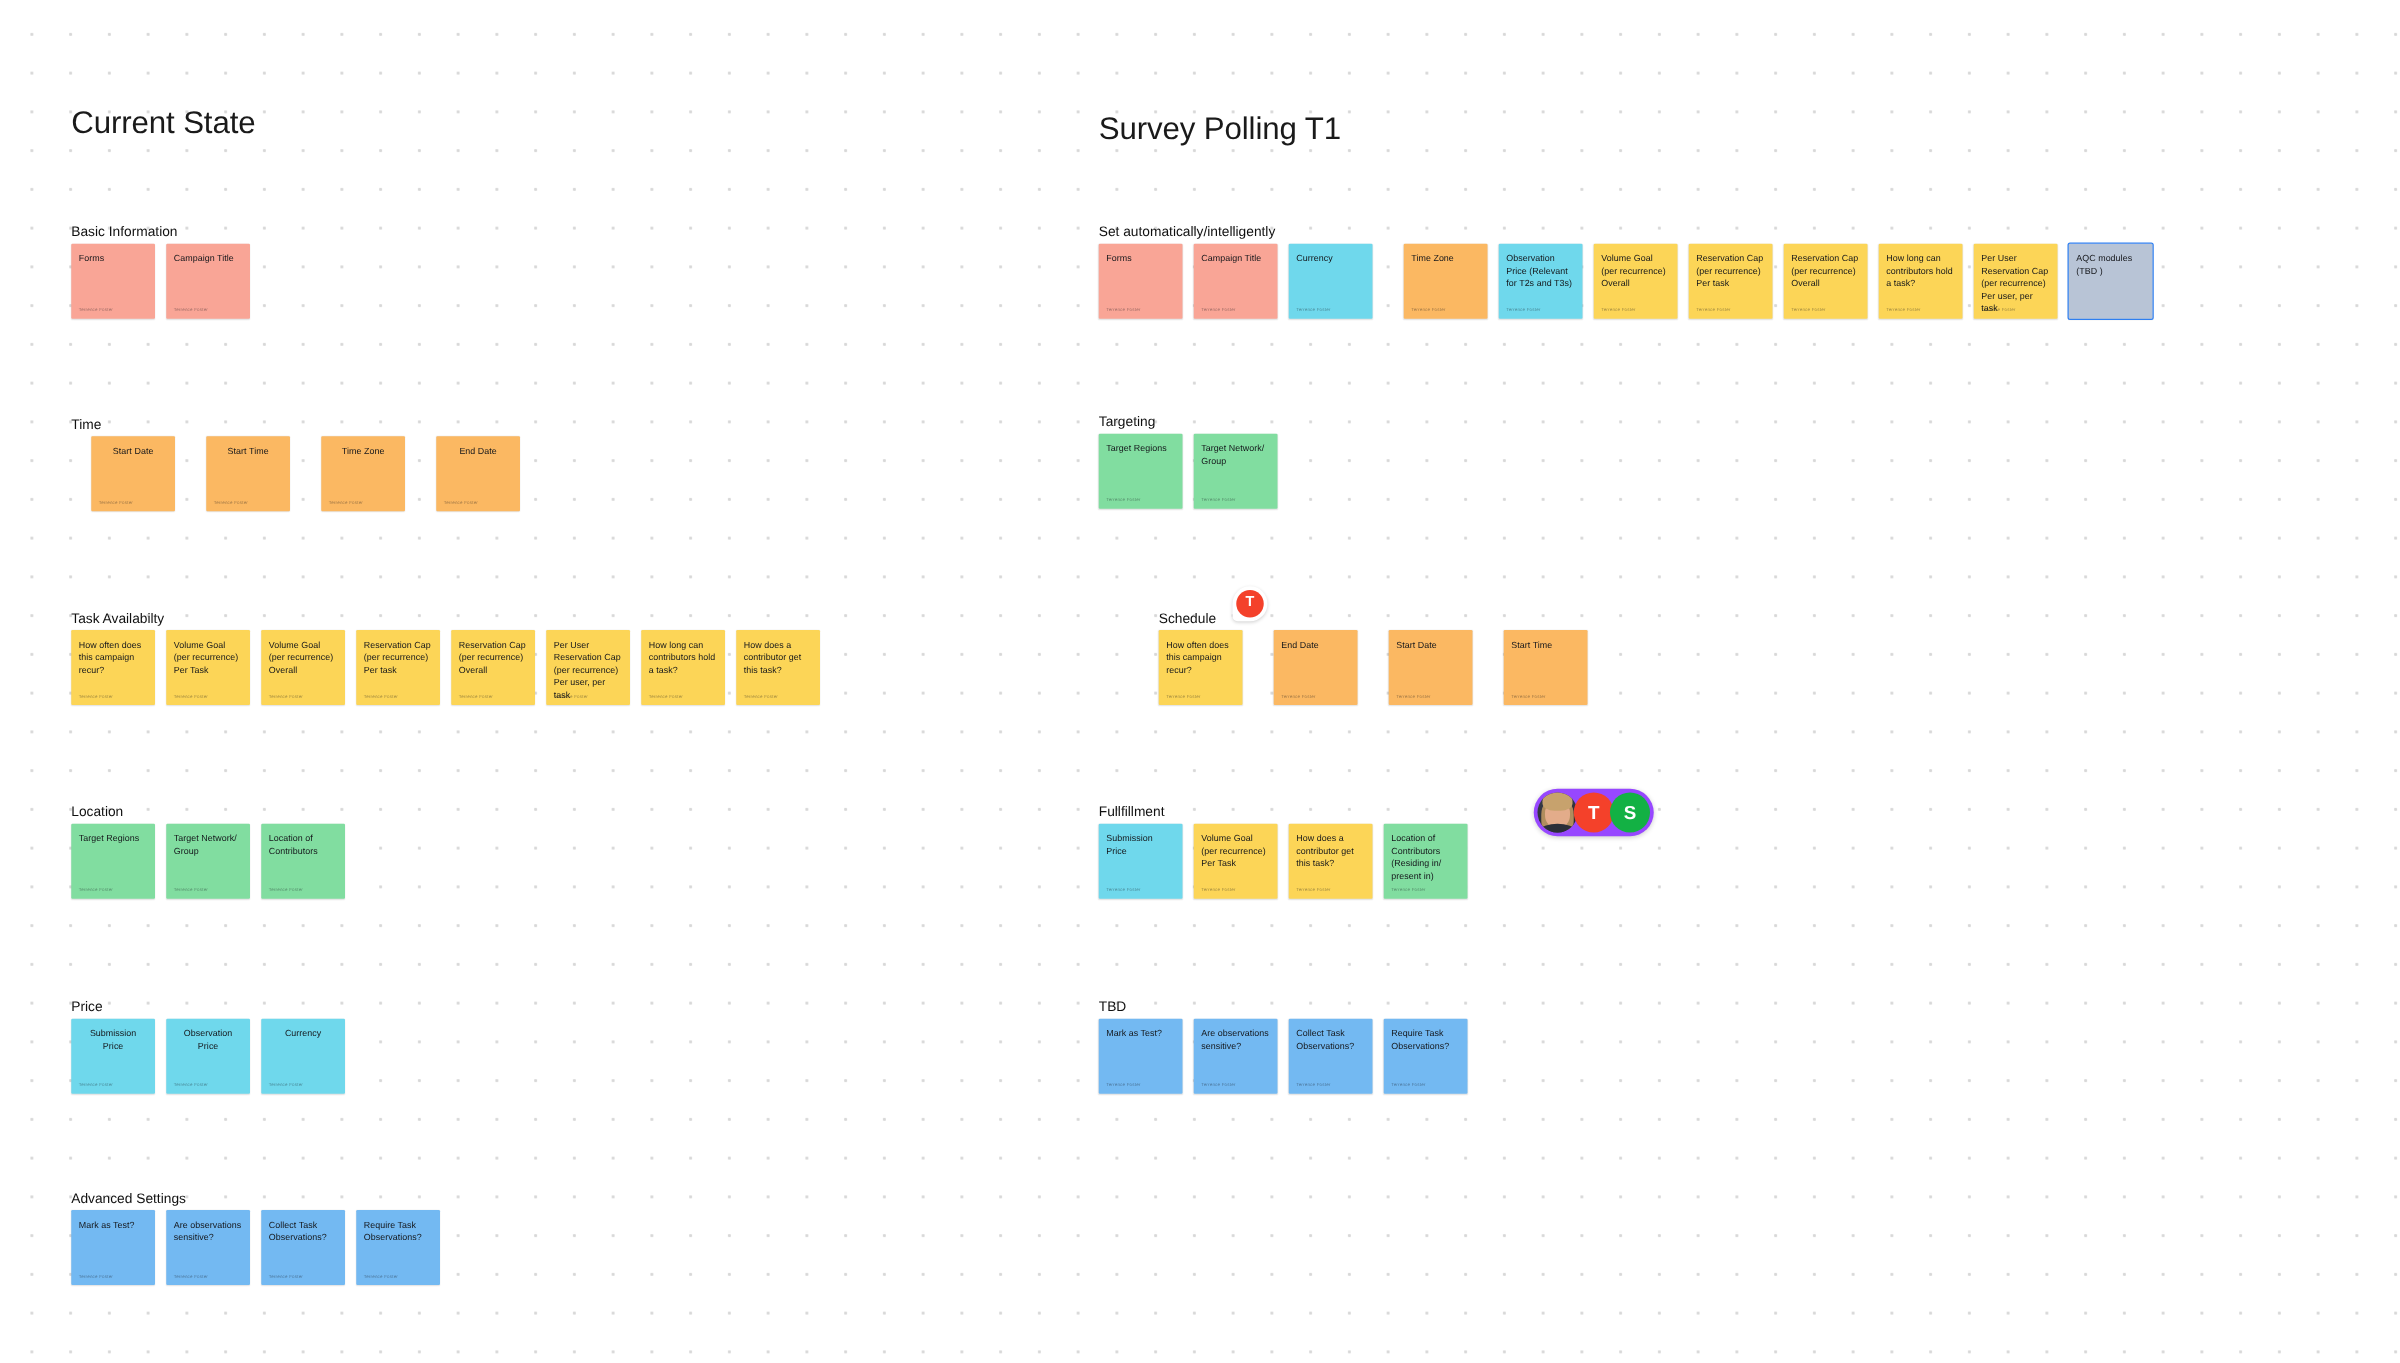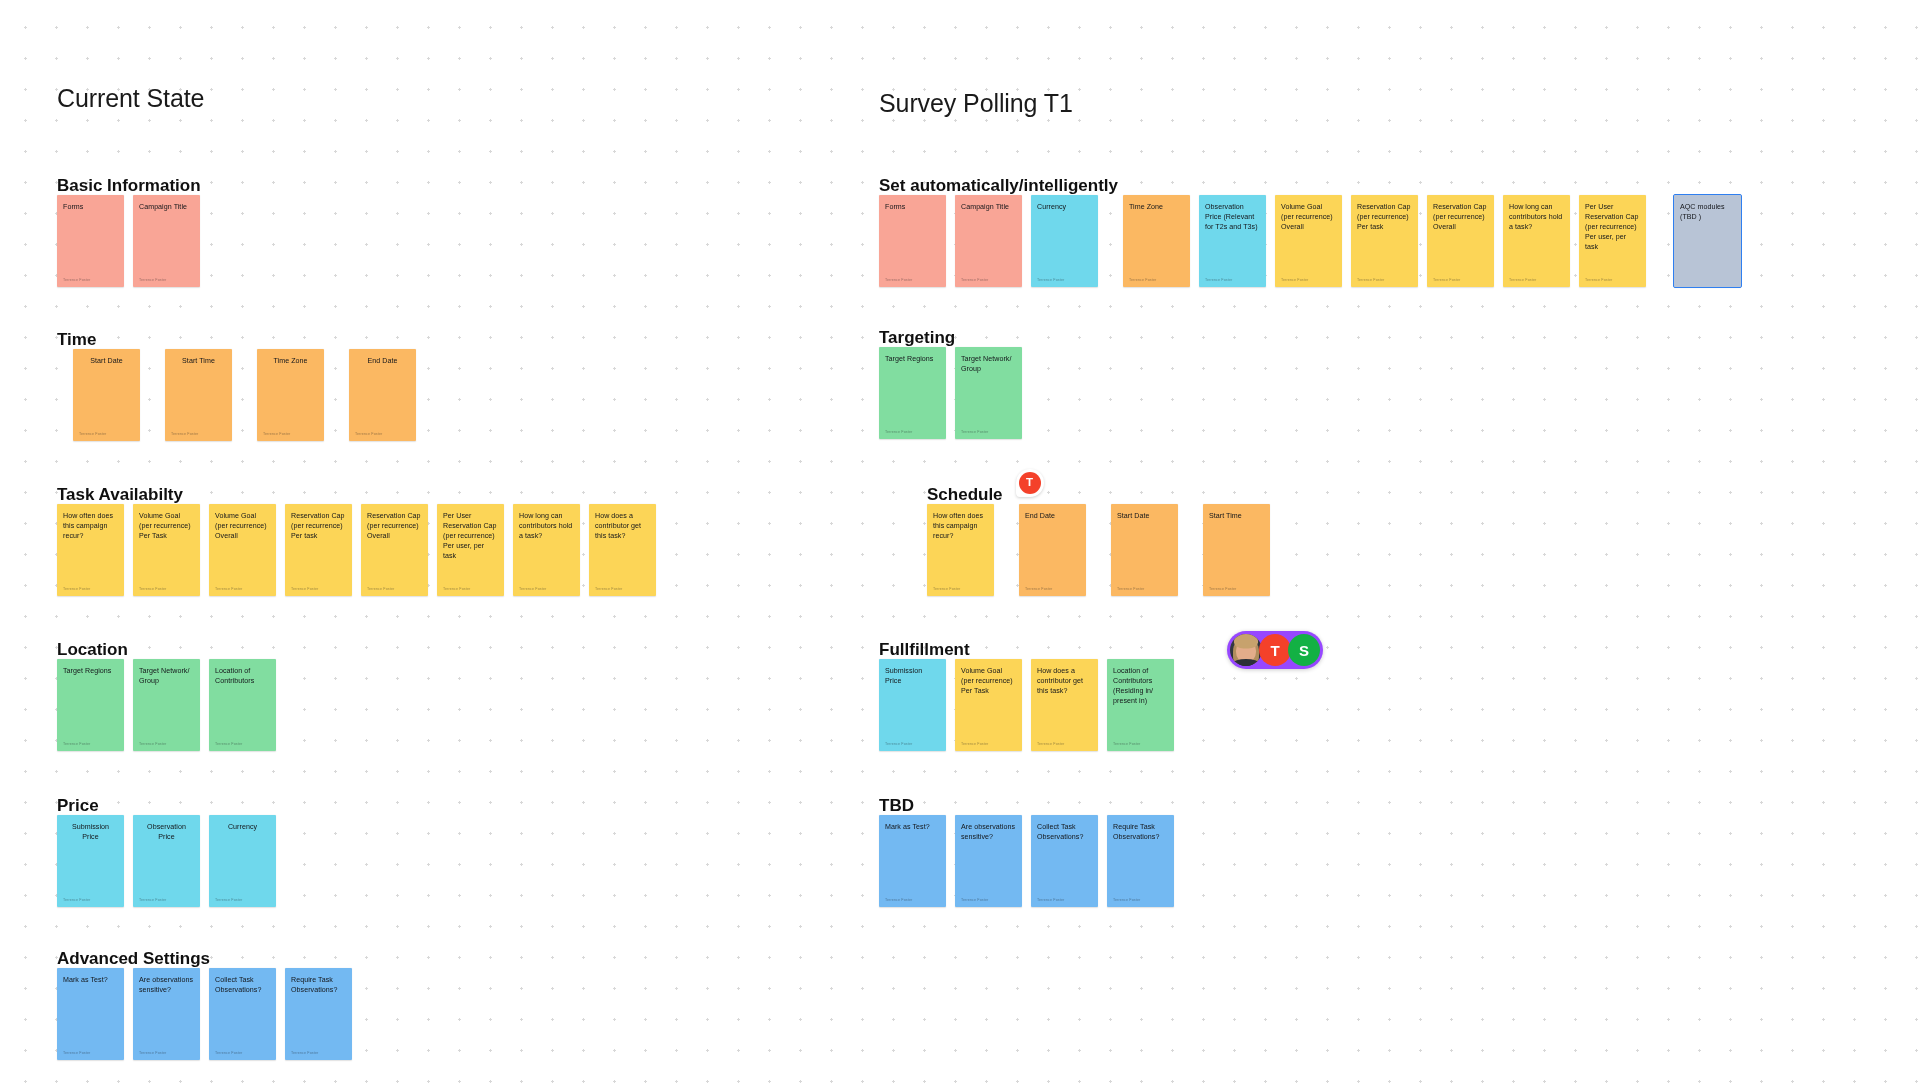--- a/index.html
+++ b/index.html
@@ -34,39 +34,39 @@
   }
   .section { position: absolute; }
   .section-head {
     display: flex;
     align-items: center;
     gap: 12px;
     margin-bottom: 10px;
     height: 22px;
   }
   .section-title {
-    font-size: 17px;
-    font-weight: 700;
+    font-size: 11px;
+    font-weight: 400;
     color: #101010;
     white-space: nowrap;
     line-height: 1.1;
     margin-top: 24px;
   }
   .cards-row {
     display: flex;
     flex-direction: row;
     align-items: flex-start;
     gap: 9px;
   }
 
   
   .note {
     position: relative;
     width: 67px;
-    height: 92px;
+    height: 60px;
     border-radius: 1px;
     padding: 7px 6px 4px 6px;
     display: flex;
     flex-direction: column;
     justify-content: flex-start;
     box-shadow: 0 0.5px 1.2px rgba(0,0,0,0.12);
     flex: 0 0 auto;
     cursor: pointer;
   }
   .note .note-text {
@@ -92,21 +92,21 @@
     outline-offset: 0px;
   }
 
   
   .c-salmon  { background: #f9a596; }
   .c-orange  { background: #fbb862; margin-left: 16px; }
   .c-yellow  { background: #fcd557; }
   .c-green   { background: #81dda0; }
   .c-cyan    { background: #6fd8ec; }
   .c-blue    { background: #73b9f2; }
-  .c-grey    { background: #b8c4d6; margin-left: 19px; }
+  .c-grey    { background: #b8c4d6; }
 
   
   .cursor-badge {
     position: relative;
     width: 30px;
     height: 30px;
     flex: 0 0 auto;
   }
   .cursor-badge .tail {
     position: absolute;

